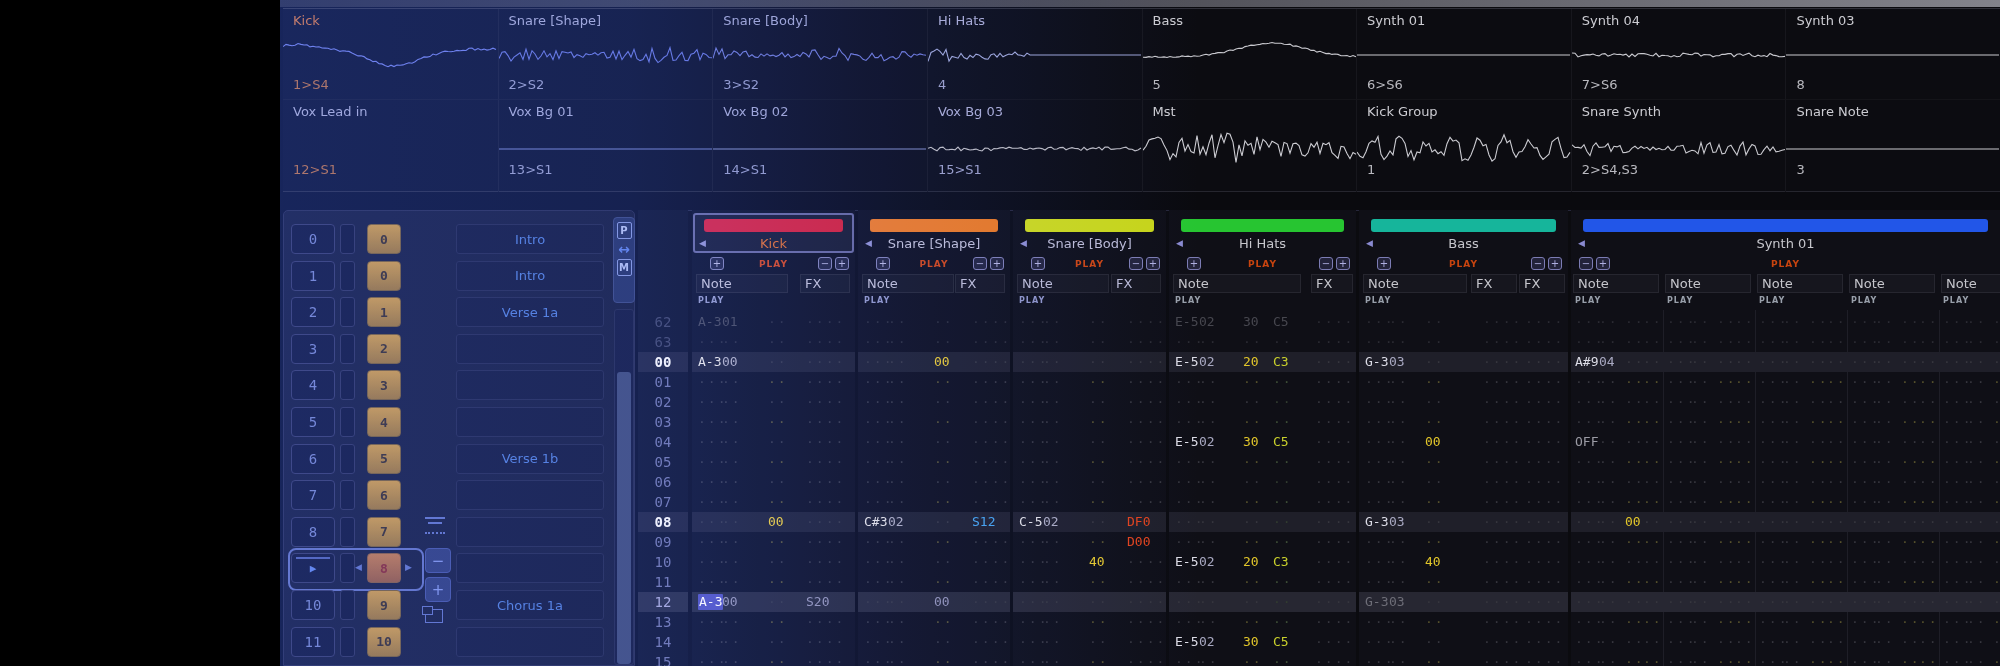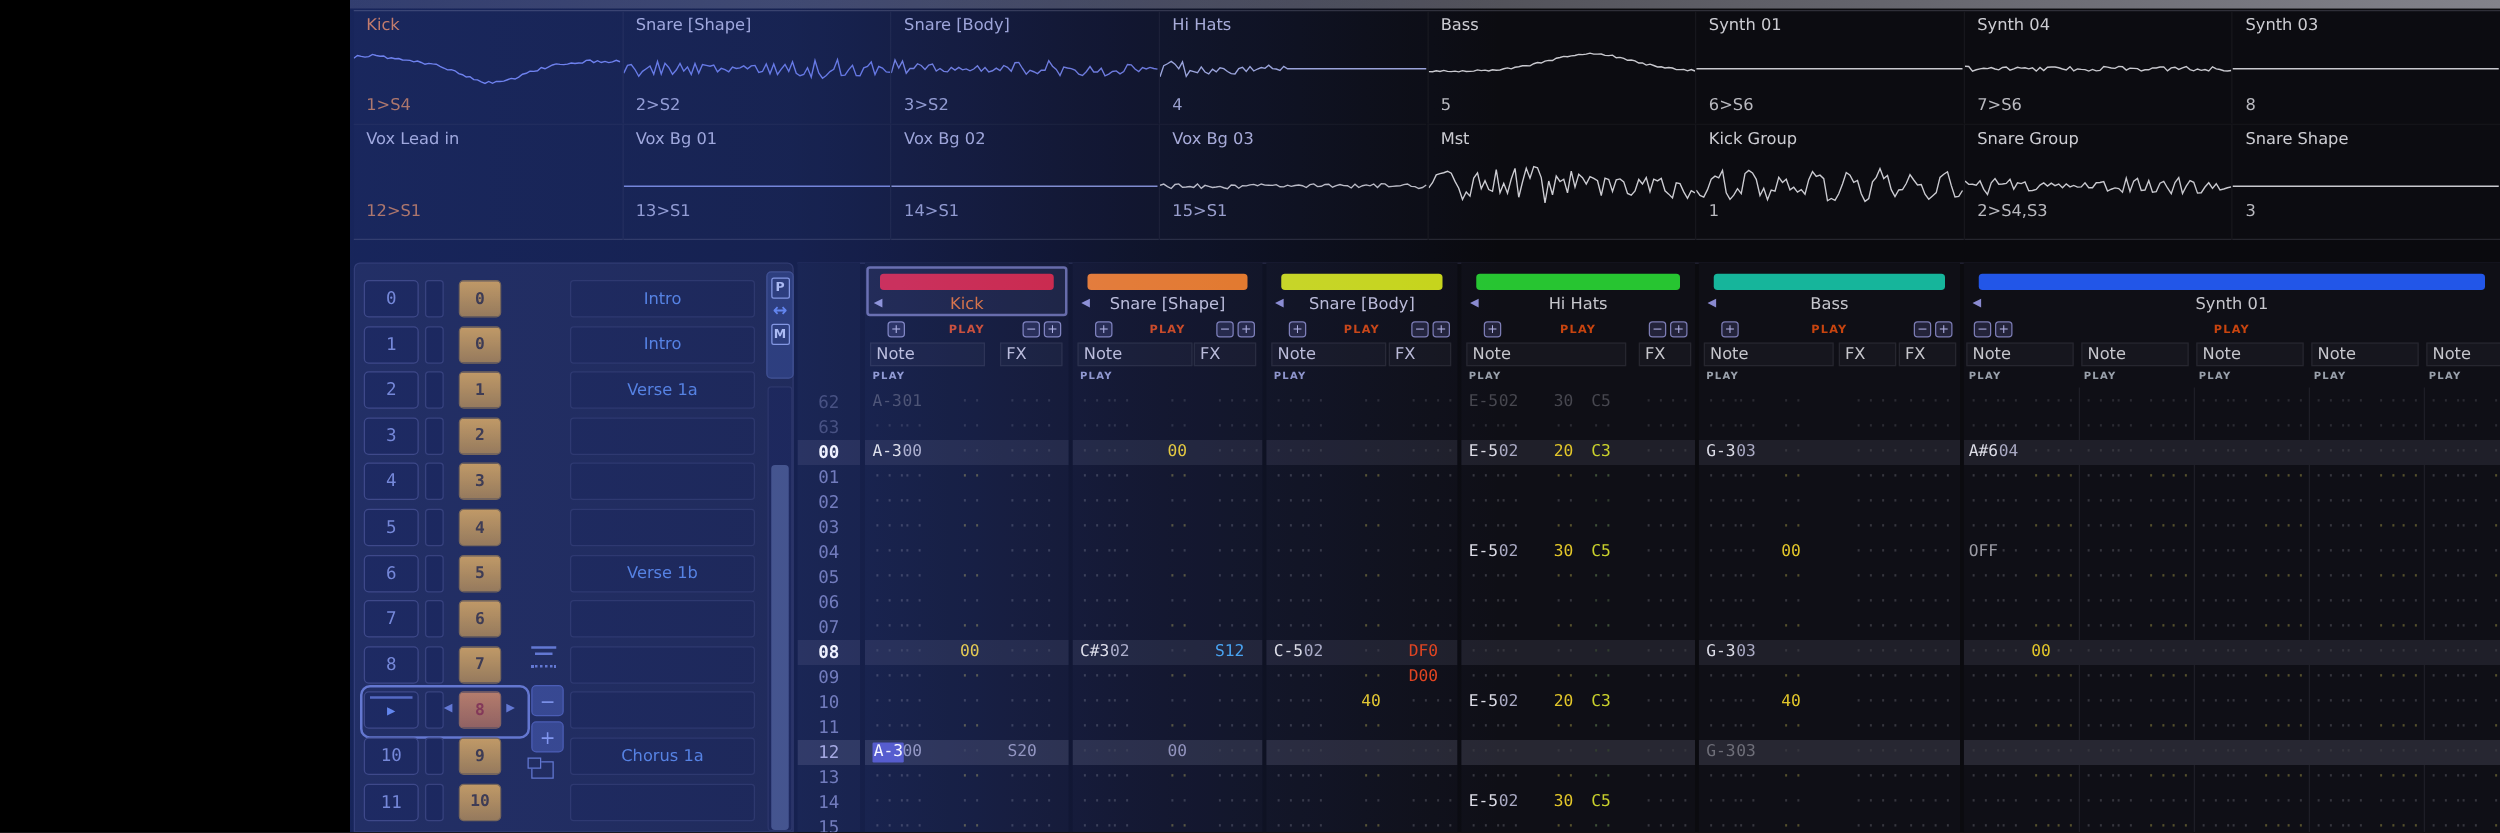--- a/index.html
+++ b/index.html
@@ -174,28 +174,28 @@
         </svg>
       </div>
       <div class="scope-cell scope-row2" style="left: 1073.1px; top: 90px; width: 214.6px; height: 93px;">
         <div class="scope-name" style="color: rgb(204, 204, 210);">Kick Group</div>
         <svg width="215" height="58" style="position: absolute; left: 0px; top: 20px;">
           <polyline points="0.0,32.1 3.0,36.3 6.0,37.7 9.0,31.7 12.0,23.3 15.0,20.9 18.0,22.3 21.0,16.4 24.0,34.3 27.0,39.5 30.0,36.1 33.0,30.9 36.0,34.9 39.0,18.8 42.0,16.3 45.0,18.3 48.0,23.5 51.0,36.4 54.0,30.6 57.0,39.8 60.0,32.0 63.0,32.9 66.0,21.9 69.0,26.0 72.0,23.4 75.0,31.9 78.0,29.8 81.0,33.7 84.0,31.7 87.0,35.4 90.0,23.7 93.0,17.3 96.0,21.2 99.0,20.1 102.0,22.9 105.0,40.6 108.0,38.8 111.0,40.2 114.0,35.0 117.0,27.2 120.0,18.0 123.0,20.2 126.0,25.8 129.0,24.4 132.0,35.0 135.0,41.1 138.0,38.8 141.0,25.5 144.0,21.9 147.0,14.8 150.0,22.8 153.0,20.4 156.0,31.7 159.0,37.3 162.0,32.0 165.0,31.6 168.0,26.8 171.0,19.7 174.0,24.0 177.0,28.0 180.0,27.6 183.0,35.4 186.0,39.4 189.0,36.8 192.0,34.1 195.0,21.9 198.0,19.4 201.0,17.4 204.0,28.3 207.0,37.6 210.0,37.1 213.0,32.4" fill="none" stroke="#cbcbd1" stroke-width="1.1"></polyline>
         </svg>
         <div class="scope-footer" style="top: 62px; color: rgb(185, 185, 191);">1</div>
       </div>
       <div class="scope-cell scope-row2" style="left: 1287.8px; top: 90px; width: 214.6px; height: 93px;">
-        <div class="scope-name" style="color: rgb(204, 204, 210);">Snare Group</div>
+        <div class="scope-name" style="color: rgb(204, 204, 210);">Snare Synth</div>
         <svg width="215" height="58" style="position: absolute; left: 0px; top: 20px;">
           <polyline points="0.0,24.8 3.0,27.5 6.0,27.4 9.0,28.1 12.0,24.7 15.0,31.5 18.0,35.6 21.0,26.2 24.0,22.9 27.0,27.4 30.0,27.2 33.0,26.7 36.0,23.5 39.0,31.4 42.0,26.3 45.0,26.9 48.0,25.5 51.0,32.6 54.0,32.4 57.0,31.5 60.0,28.1 63.0,26.3 66.0,28.9 69.0,26.5 72.0,28.5 75.0,27.3 78.0,30.2 81.0,27.1 84.0,29.5 87.0,28.3 90.0,29.7 93.0,29.5 96.0,26.3 99.0,30.2 102.0,30.2 105.0,26.2 108.0,26.0 111.0,25.3 114.0,32.9 117.0,31.4 120.0,30.3 123.0,30.9 126.0,33.8 129.0,22.5 132.0,33.2 135.0,24.9 138.0,22.7 141.0,32.4 144.0,32.0 147.0,24.5 150.0,33.8 153.0,33.3 156.0,26.6 159.0,25.2 162.0,30.4 165.0,35.0 168.0,26.1 171.0,22.0 174.0,34.8 177.0,28.9 180.0,24.5 183.0,25.9 186.0,34.5 189.0,34.2 192.0,29.6 195.0,26.2 198.0,30.7 201.0,27.0 204.0,31.9 207.0,31.2 210.0,30.2 213.0,29.5" fill="none" stroke="#c9c9cf" stroke-width="1.1"></polyline>
         </svg>
         <div class="scope-footer" style="top: 62px; color: rgb(185, 185, 191);">2&gt;S4,S3</div>
       </div>
       <div class="scope-cell scope-row2" style="left: 1502.4px; top: 90px; width: 214.6px; height: 93px;">
-        <div class="scope-name" style="color: rgb(204, 204, 210);">Snare Shape</div>
+        <div class="scope-name" style="color: rgb(204, 204, 210);">Snare Note</div>
         <svg width="215" height="58" style="position: absolute; left: 0px; top: 20px;">
           <polyline points="0.0,29.0 3.0,29.0 6.0,29.0 9.0,29.0 12.0,29.0 15.0,29.0 18.0,29.0 21.0,29.0 24.0,29.0 27.0,29.0 30.0,29.0 33.0,29.0 36.0,29.0 39.0,29.0 42.0,29.0 45.0,29.0 48.0,29.0 51.0,29.0 54.0,29.0 57.0,29.0 60.0,29.0 63.0,29.0 66.0,29.0 69.0,29.0 72.0,29.0 75.0,29.0 78.0,29.0 81.0,29.0 84.0,29.0 87.0,29.0 90.0,29.0 93.0,29.0 96.0,29.0 99.0,29.0 102.0,29.0 105.0,29.0 108.0,29.0 111.0,29.0 114.0,29.0 117.0,29.0 120.0,29.0 123.0,29.0 126.0,29.0 129.0,29.0 132.0,29.0 135.0,29.0 138.0,29.0 141.0,29.0 144.0,29.0 147.0,29.0 150.0,29.0 153.0,29.0 156.0,29.0 159.0,29.0 162.0,29.0 165.0,29.0 168.0,29.0 171.0,29.0 174.0,29.0 177.0,29.0 180.0,29.0 183.0,29.0 186.0,29.0 189.0,29.0 192.0,29.0 195.0,29.0 198.0,29.0 201.0,29.0 204.0,29.0 207.0,29.0 210.0,29.0 213.0,29.0" fill="none" stroke="#c9c9cf" stroke-width="1.1"></polyline>
         </svg>
         <div class="scope-footer" style="top: 62px; color: rgb(185, 185, 191);">3</div>
       </div>
     </div>
   <div id="seqpanel" class="abs">
       <div class="seqbtn mono" style="left: 7px; top: 13px;">0</div>
       <div class="mutebtn" style="left: 56px; top: 13px;"></div>
       <div class="patbtn mono" style="left: 83px; top: 13px;">0</div>
@@ -1026,21 +1026,21 @@
           <span class="mono" style="left: 256px; color: rgb(43, 43, 51); letter-spacing: 2px;">··</span>
           <span class="mono" style="left: 280px; color: rgb(43, 43, 51); letter-spacing: 2px;">···</span>
           <span class="mono" style="left: 304px; color: rgb(43, 43, 51); letter-spacing: 2px;">··</span>
           <span class="mono" style="left: 330px; color: rgb(43, 43, 51); letter-spacing: 2px;">··</span>
           <span class="mono" style="left: 348px; color: rgb(43, 43, 51); letter-spacing: 2px;">··</span>
           <span class="mono" style="left: 372px; color: rgb(43, 43, 51); letter-spacing: 2px;">···</span>
           <span class="mono" style="left: 396px; color: rgb(43, 43, 51); letter-spacing: 2px;">··</span>
           <span class="mono" style="left: 422px; color: rgb(43, 43, 51); letter-spacing: 2px;">··</span>
         </div>
         <div class="prow bg-beat" style="top: 142px;">
-          <span class="mono" style="left: 4px; color: rgb(220, 220, 230);">A#6</span>
+          <span class="mono" style="left: 4px; color: rgb(220, 220, 230);">A#9</span>
           <span class="mono" style="left: 28px; color: rgb(169, 169, 194);">04</span>
           <span class="mono" style="left: 54px; color: rgb(54, 54, 62); letter-spacing: 2px;">··</span>
           <span class="mono" style="left: 72px; color: rgb(54, 54, 62); letter-spacing: 2px;">··</span>
           <span class="mono" style="left: 96px; color: rgb(54, 54, 62); letter-spacing: 2px;">···</span>
           <span class="mono" style="left: 120px; color: rgb(54, 54, 62); letter-spacing: 2px;">··</span>
           <span class="mono" style="left: 146px; color: rgb(54, 54, 62); letter-spacing: 2px;">··</span>
           <span class="mono" style="left: 164px; color: rgb(54, 54, 62); letter-spacing: 2px;">··</span>
           <span class="mono" style="left: 188px; color: rgb(54, 54, 62); letter-spacing: 2px;">···</span>
           <span class="mono" style="left: 212px; color: rgb(54, 54, 62); letter-spacing: 2px;">··</span>
           <span class="mono" style="left: 238px; color: rgb(54, 54, 62); letter-spacing: 2px;">··</span>

